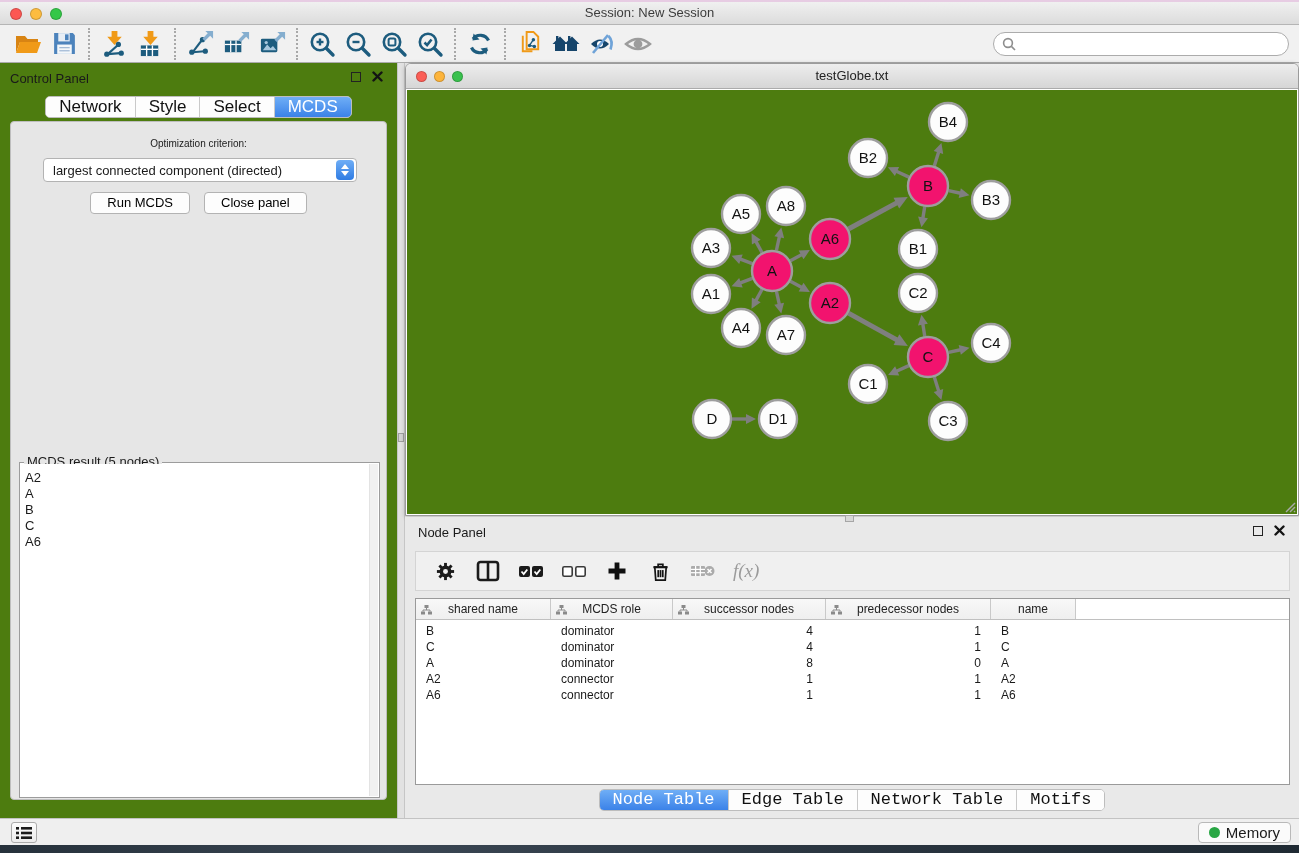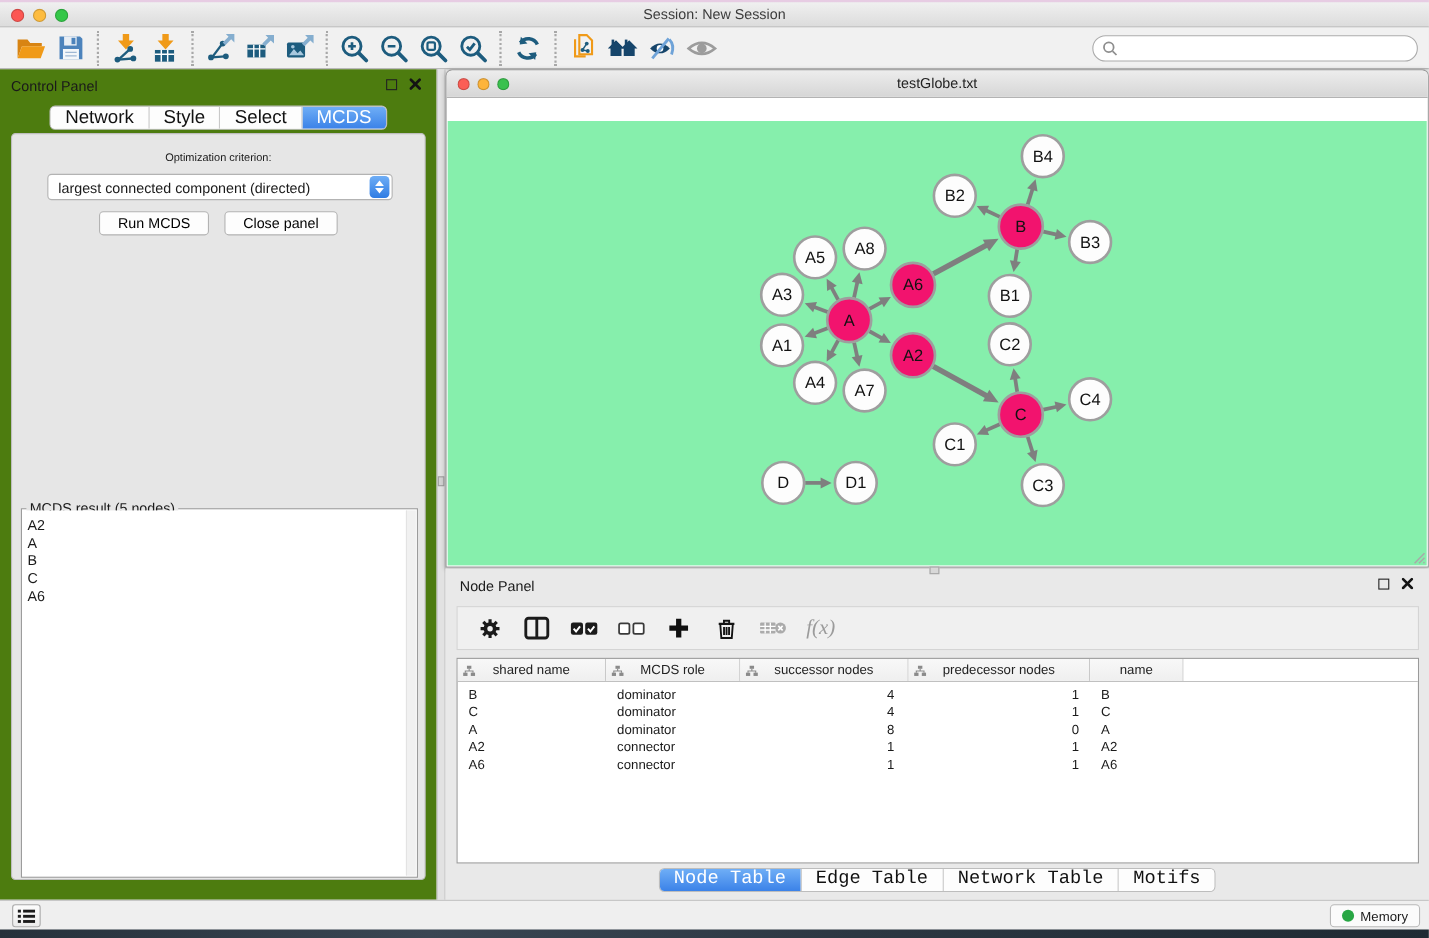--- a/index.html
+++ b/index.html
@@ -59,21 +59,21 @@
     border-left:1px solid #C6C6C6; border-right:1px solid #C6C6C6; }
   .vsplit-handle { position:absolute; left:0; top:370px; width:6px; height:9px; background:#D2D2D2; border:1px solid #9F9F9F; }
 
   
   .network-frame { position:absolute; left:405px; top:63px; width:894px; height:453px; background:#fff;
     border:1px solid #9B9B9B; border-radius:6px 6px 0 0; box-shadow:0 1px 5px rgba(0,0,0,.22); }
   .nf-titlebar { height:25px; background:linear-gradient(#EDEDED,#D6D6D6); border-bottom:1px solid #ABABAB; border-radius:5px 5px 0 0; position:relative; }
   .nf-title { text-align:center; font-size:13px; line-height:24px; color:#222; }
   .nf-lights { position:absolute; left:10px; top:7px; display:flex; gap:7px; }
   .nf-lights span { width:11px; height:11px; border-radius:50%; border:1px solid rgba(0,0,0,.18); }
-  .net-canvas { position:absolute; left:1px; right:1px; top:26px; bottom:1px; background:#86efac;margin-top:20px; }
+  .net-canvas { position:absolute; left:1px; right:1px; top:26px; bottom:1px; background:#4d7c0f; }
   .resize-grip { position:absolute; right:1px; bottom:1px; }
 
   
   .table-panel { position:absolute; left:405px; top:517px; width:894px; height:301px; background:#E9E9E9; }
   .tp-title { position:absolute; left:13px; top:8px; font-size:13px; }
   .hsplit-handle { position:absolute; left:440px; top:-2px; width:9px; height:7px; background:#D8D8D8; border:1px solid #A6A6A6; }
   .tp-toolbar { position:absolute; left:10px; right:9px; top:34px; height:40px; background:#F0F0F0;
     border:1px solid #D4D4D4; display:flex; align-items:center; gap:17px; padding:0 16px; }
   .tp-tbtn { display:flex; align-items:center; justify-content:center; min-width:26px; height:30px; }
   .fx-label { font-family:"Liberation Serif",serif; font-style:italic; font-size:19px; color:#9B9B9B; }
@@ -91,21 +91,21 @@
   .trow .c3 { text-align:right; padding-right:10px; }
   .tbody { padding-top:3px; }
 
   .tp-tabs-wrap { position:absolute; top:272px; left:0; width:100%; text-align:center;font-family:Liberation Mono, monospace; }
 
   
   .statusbar { position:absolute; left:0; top:818px; width:1299px; height:27px; background:#EFEFEF; border-top:1px solid #C3C3C3; }
   .list-btn { position:absolute; left:11px; top:3px; width:26px; height:21px; background:linear-gradient(#FCFCFC,#ECECEC);
     border:1px solid #ABABAB; border-radius:3px; display:flex; align-items:center; justify-content:center; }
   .memory-btn { position:absolute; right:8px; top:3px; height:21px; background:#FBFBFB; border:1px solid #B9B9B9;
-    border-radius:4px; display:flex; align-items:center; gap:6px; padding:0 10px; font-size:12px; }
+    border-radius:4px; display:flex; align-items:center; gap:6px; padding:0 10px; font-size:15px; }
   .mem-dot { width:11px; height:11px; border-radius:50%; background:#28A644; }
   .desktop-strip { position:absolute; left:0; top:845px; width:1299px; height:8px;
     background:linear-gradient(90deg,#26313B,#3A4653 30%,#2C3742 60%,#1F2A33); }
 </style>
 </head>
 <body>
 
 <div class="titlebar">
   <span class="tl red"></span>
   <span class="tl yel"></span>

